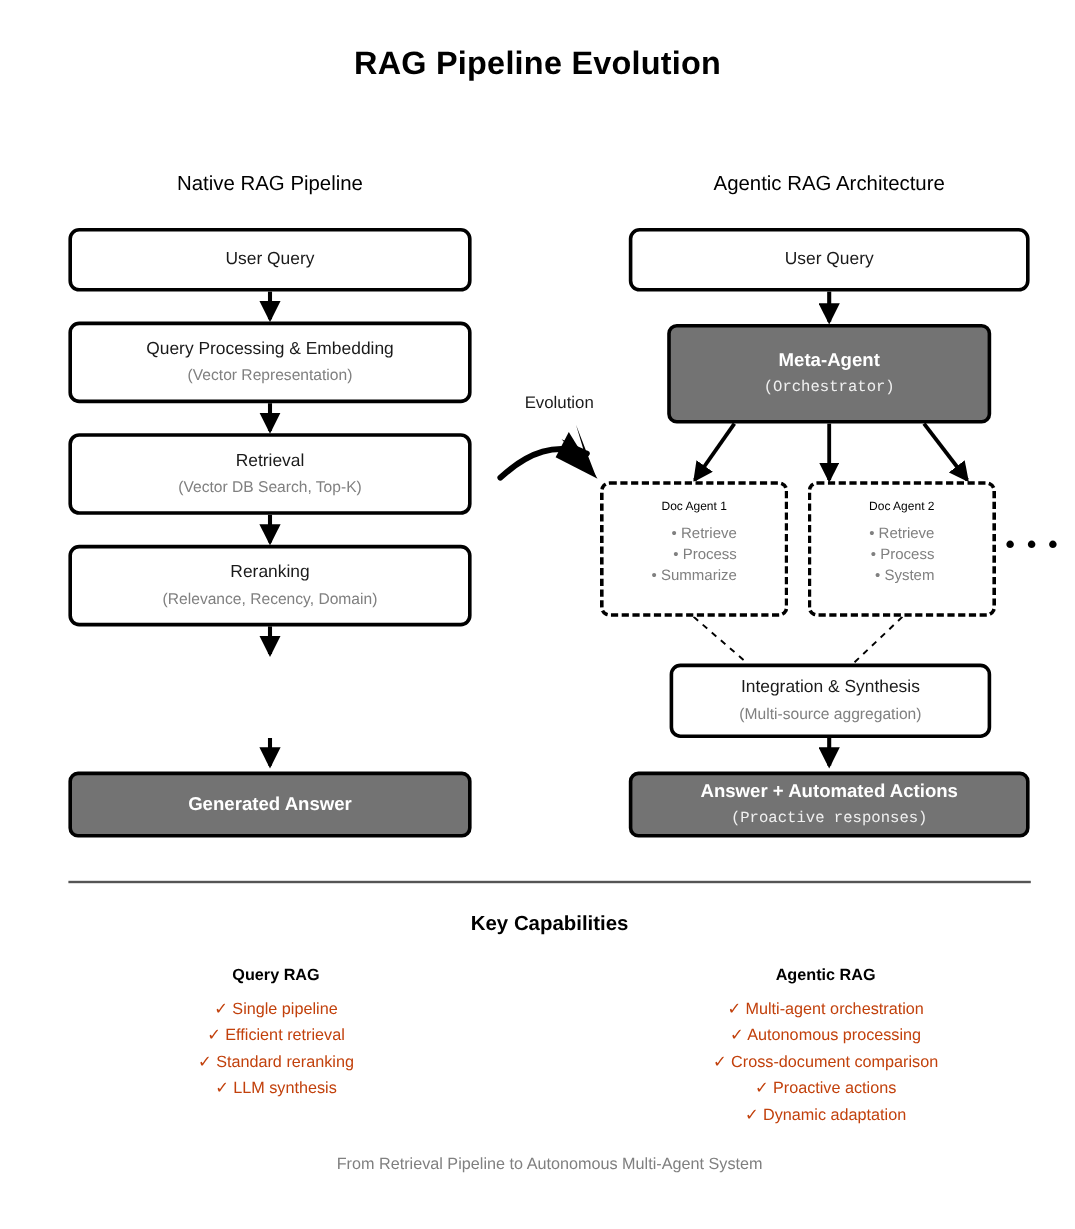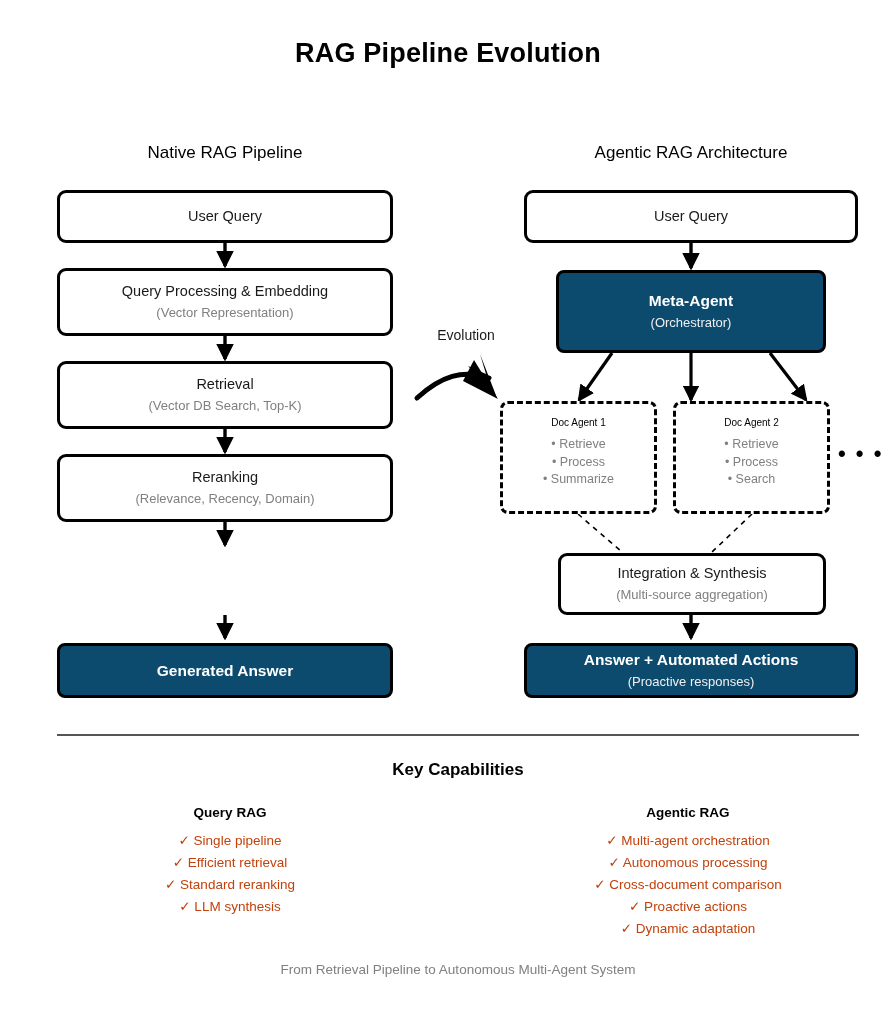--- a/index.html
+++ b/index.html
@@ -42,40 +42,40 @@
   
   .node {
     box-sizing: border-box;
     border: 3px solid #000;
     border-radius: 9px;
     background: #fff;
     display: flex;
     flex-direction: column;
     align-items: center;
     justify-content: center;
-    text-align: center;
+    text-align: right;
   }
   .node .t {
     font-size: 14.5px;
     color: #1a1a1a;
     line-height: 1.25;
   }
   .node .s {
     font-size: 13px;
     color: #808080;
     line-height: 1.3;
     margin-top: 4px;
   }
   .node.solid {
-    background: #0c4a6e;
+    background: #737373;
     border-color: #000;
     border-radius: 8px;
   }
   .node.solid .t { color: #ffffff; }
-  .node.solid .s { color: #f0f0f0; }
+  .node.solid .s { color: #f0f0f0; font-family: Liberation Mono, monospace; }
   .node.solid .t.bold { font-weight: bold; font-size: 15.5px; }
 
   
   .node.dashed {
     border: 3px dashed #000;
     border-radius: 8px;
     justify-content: flex-start;
     padding-top: 13px;
   }
   .node.dashed .agent-title {
@@ -262,21 +262,21 @@
       <div>• Process</div>
       <div>• Summarize</div>
     </div>
   </div>
 
   <div class="abs node dashed" style="left:673px; top:401px; width:157px; height:113px;">
     <div class="agent-title">Doc Agent 2</div>
     <div class="bullets">
       <div>• Retrieve</div>
       <div>• Process</div>
-      <div>• Search</div>
+      <div>• System</div>
     </div>
   </div>
 
   <div class="abs" id="agents-ellipsis">• • •</div>
 
   <div class="abs node" style="left:558px; top:553px; width:268px; height:62px;">
     <div class="t">Integration &amp; Synthesis</div>
     <div class="s">(Multi-source aggregation)</div>
   </div>
 

